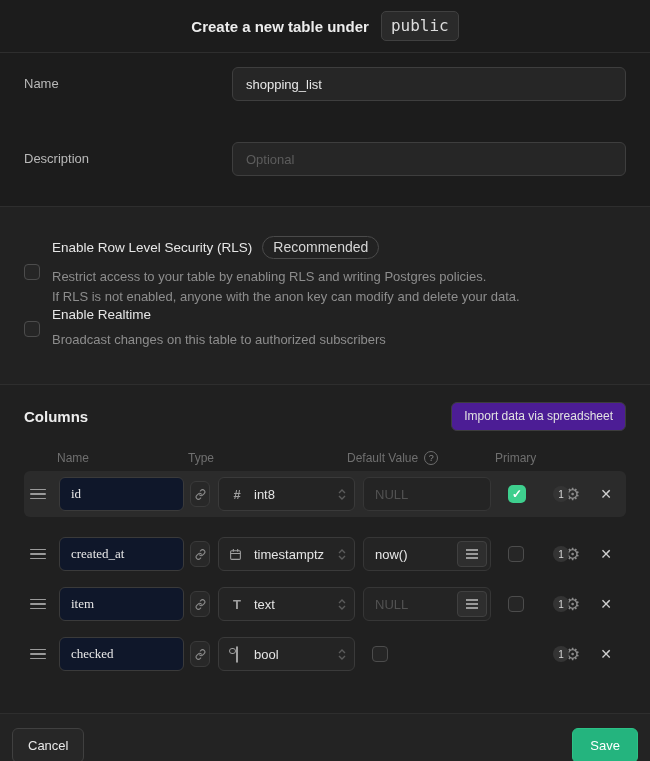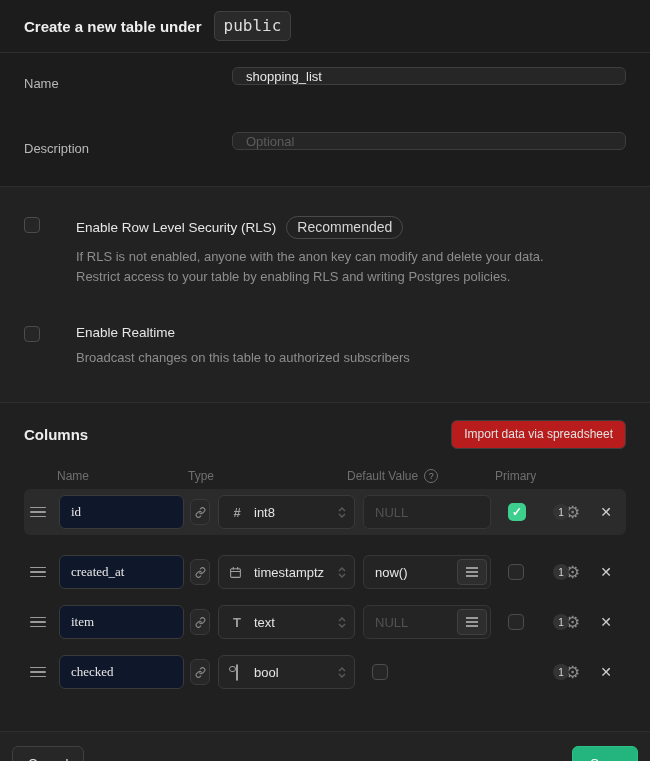--- a/index.html
+++ b/index.html
@@ -8,63 +8,63 @@
     font-family:"Liberation Sans", sans-serif;
     background:#1c1c1c;
     color:#ededed;
     overflow:hidden;
   }
   .panel { width:650px; height:761px; display:flex; flex-direction:column; background:#1c1c1c; }
 
   
   .hdr {
     height:53px; flex:0 0 auto; display:flex; align-items:center; gap:12px;
-    padding:0 24px; border-bottom:1px solid #2e2e2e; background:#1c1c1c;
+    padding:0 24px; border-bottom:1px solid #2e2e2e; background:#1c1c1c;justify-content:center;
   }
   .hdr-title { font-size:15px; font-weight:700; color:#ededed; }
   .schema-badge {
     font-family:"DejaVu Sans Mono", monospace; font-size:16px; color:#dcdcdc;
     background:#2a2a2a; border:1px solid #404040; border-radius:5px; padding:4px 9px 5px;
   }
 
   
   .form-sec { padding:14px 24px 30px; background:#1c1c1c; border-bottom:1px solid #2e2e2e; }
   .field-row { display:flex; align-items:flex-start; }
   .field-row + .field-row { margin-top:41px; }
   .field-label { width:208px; flex:0 0 auto; padding-top:9px; font-size:13px; color:#b9b9b9; }
   .text-input {
-    flex:1; height:18px; background:#262626; border:1px solid #3e3e3e; border-radius:6px;
+    flex:1; height:34px; background:#262626; border:1px solid #3e3e3e; border-radius:6px;
     padding:0 13px; color:#e8e8e8; font-size:13px; font-family:"Liberation Sans", sans-serif;
     outline:none;
   }
   .text-input::placeholder { color:#5c5c5c; }
 
   
   .toggles-sec { padding:29px 24px 34px; background:#222222; border-bottom:1px solid #2e2e2e; }
-  .toggle-block { display:flex; align-items:flex-start;gap:24px; }
-  .toggle-block + .toggle-block { margin-top:38px; }
+  .toggle-block { display:flex; align-items:center; }
+  .toggle-block + .toggle-block { }
   .checkbox {
     width:16px; height:16px; flex:0 0 auto; margin-top:1px;
     border:1px solid #4c4c4c; border-radius:4px; background:#262626; cursor:pointer;
   }
   .toggle-body { margin-left:12px; }
   .toggle-title-row { display:flex; align-items:center; gap:10px; }
   .toggle-title { font-size:13.5px; color:#e6e6e6; }
   .pill-badge {
     font-size:14px; color:#d6d6d6; border:1px solid #4a4a4a; border-radius:999px;
     padding:3px 10px 4px; line-height:1;
   }
   .toggle-desc { margin-top:8px; font-size:13px; line-height:20px; color:#8d8d8d; }
 
   
   .columns-sec { padding:17px 24px 32px; background:#202020; flex:1; }
   .columns-head { display:flex; align-items:center; justify-content:space-between; }
   .columns-title { font-size:15px; font-weight:700; color:#ededed; }
   .import-btn {
-    font-size:12px; color:#e2e2e2; background:#b91c1c; border:1px solid #3d3d3d;
+    font-size:12px; color:#e2e2e2; background:#4c1d95; border:1px solid #3d3d3d;
     border-radius:6px; padding:6px 12px 7px; cursor:pointer; font-family:"Liberation Sans", sans-serif;
   }
   .grid-headers { display:flex; margin:20px 0 6px; font-size:12px; color:#6f6f6f; }
   .gh-name { margin-left:33px; width:131px; }
   .gh-type { width:159px; }
   .gh-default { width:144px; display:flex; align-items:center; gap:6px; }
   .gh-primary { margin-left:4px; }
   .help-circle {
     width:14px; height:14px; border:1px solid #6e6e6e; border-radius:50%;
     font-size:9px; color:#8a8a8a; display:inline-flex; align-items:center; justify-content:center;
@@ -156,22 +156,22 @@
 
   <div class="toggles-sec">
     <div class="toggle-block">
       <div class="checkbox"></div>
       <div class="toggle-body">
         <div class="toggle-title-row">
           <span class="toggle-title">Enable Row Level Security (RLS)</span>
           <span class="pill-badge">Recommended</span>
         </div>
         <div class="toggle-desc">
+          <div>Restrict access to your table by enabling RLS and writing Postgres policies.</div>
           <div>If RLS is not enabled, anyone with the anon key can modify and delete your data.</div>
-          <div>Restrict access to your table by enabling RLS and writing Postgres policies.</div>
         </div>
       </div>
     </div>
     <div class="toggle-block">
       <div class="checkbox"></div>
       <div class="toggle-body">
         <div class="toggle-title-row">
           <span class="toggle-title">Enable Realtime</span>
         </div>
         <div class="toggle-desc">Broadcast changes on this table to authorized subscribers</div>

